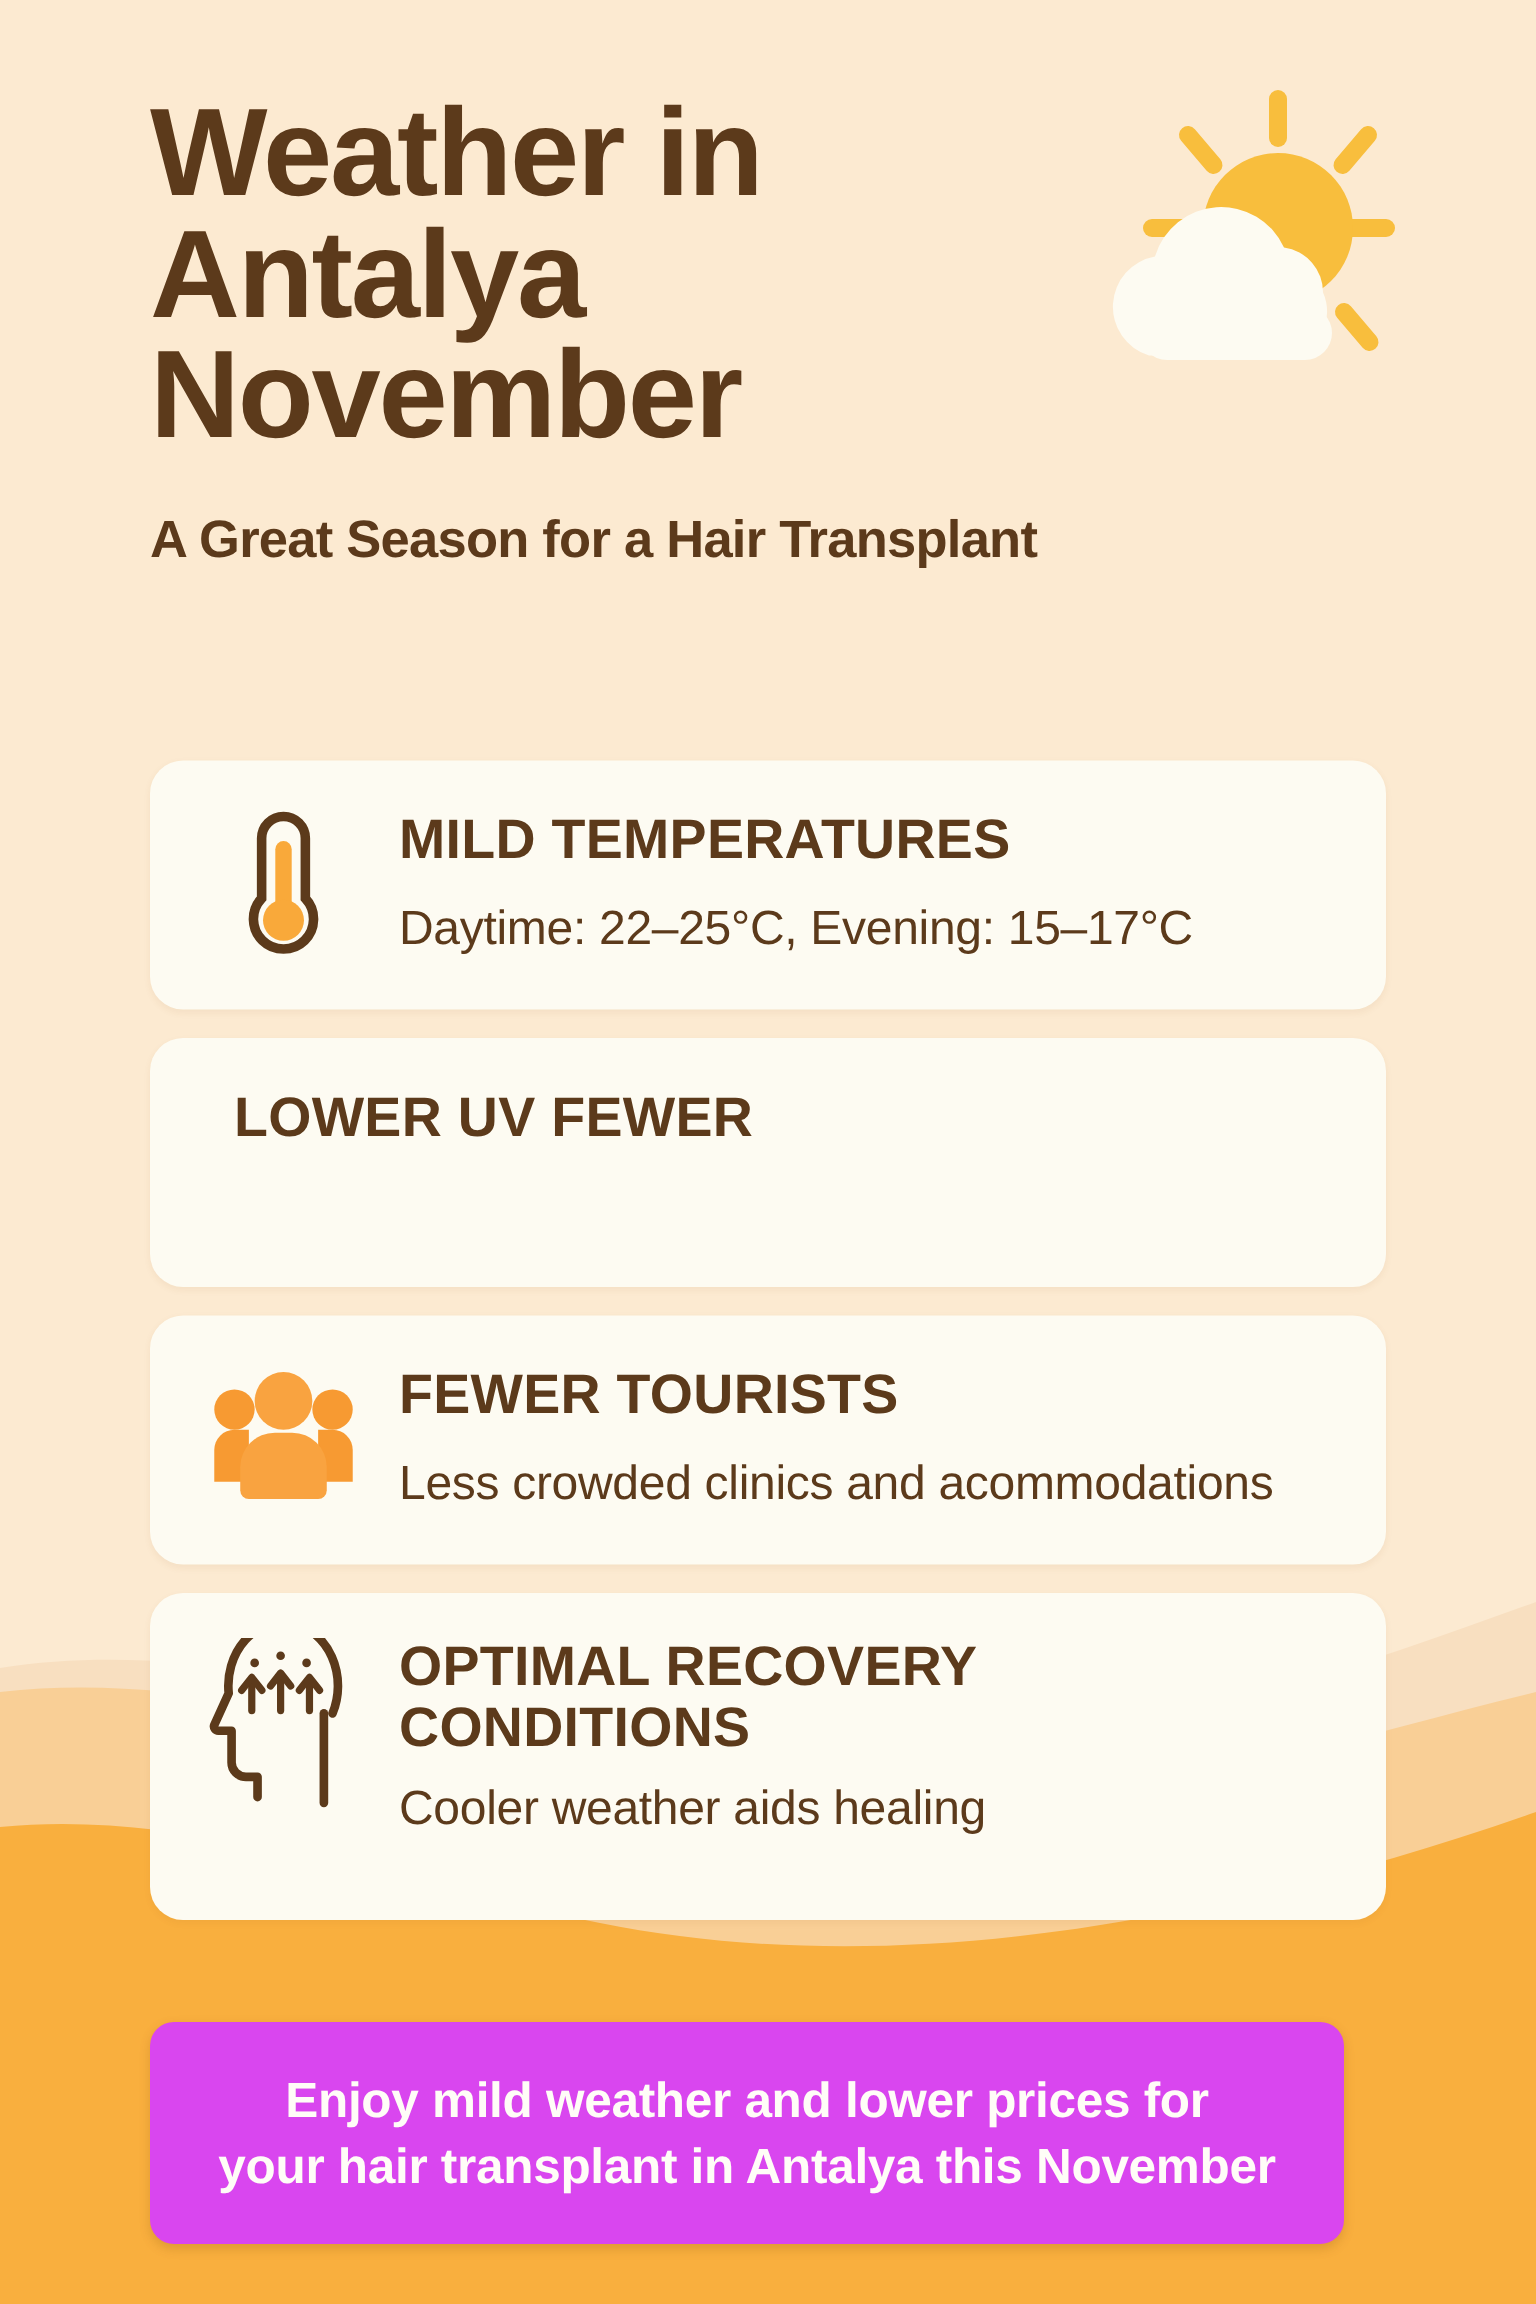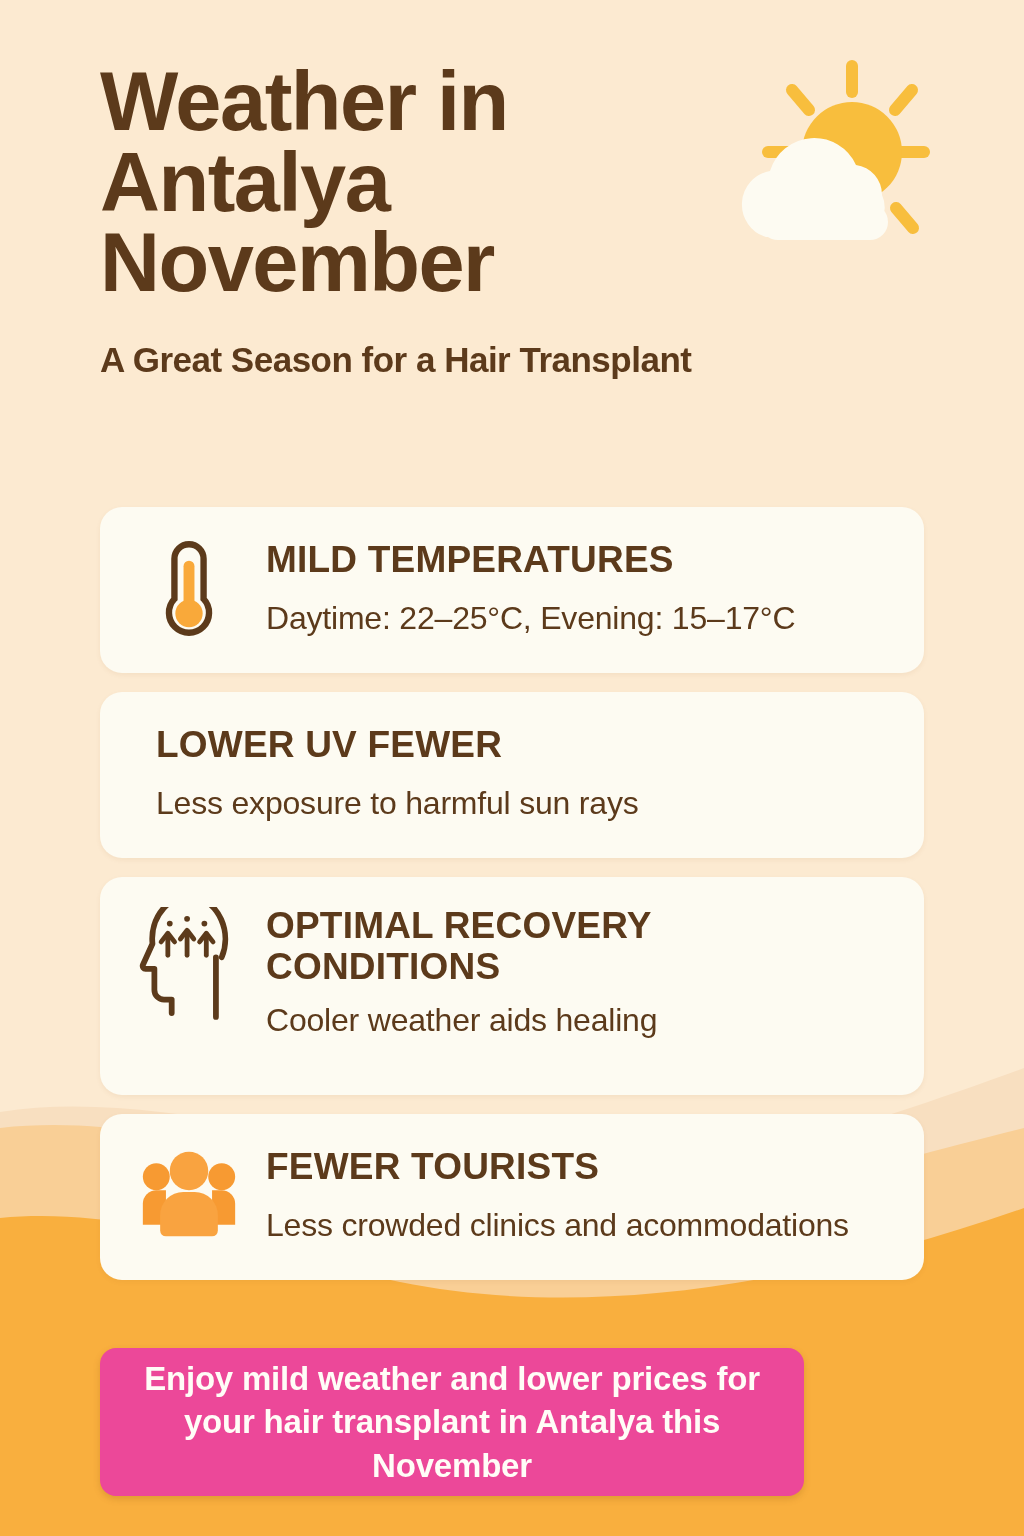--- a/index.html
+++ b/index.html
@@ -90,23 +90,23 @@
   .card--recovery{ min-height:218px; }
   .card--recovery .card-body { padding-top:2px; }
   .card--recovery .card-desc { margin-top:14px; }
   .card--temp .card-icon { align-items:flex-start; padding-top:4px; }
   .card--recovery .card-icon { align-items:flex-start; padding-top:4px; }
 
   
   .cta-banner {
     position:absolute;
     left:100px; bottom:40px;
-    width:704px;
+    width:796px;
     min-height:148px;
-    background:#ec4899;
+    background:#d946ef;
     border-radius:16px;
     z-index:3;
     display:flex;
     align-items:center;
     justify-content:center;
     box-shadow:0 3px 7px rgba(120,70,10,0.2);
   }
   .cta-text {
     color:#FFFDF7;
     font-size:33px;
@@ -161,21 +161,41 @@
     </div>
     <div class="card-body">
       <div class="card-title">MILD TEMPERATURES</div>
       <div class="card-desc">Daytime: 22–25°C, Evening: 15–17°C</div>
     </div>
   </div>
 
   <div class="card card--uv">
     <div class="card-body">
       <div class="card-title">LOWER UV FEWER</div>
-      <div class="card-desc">Less exposure to harmful sun rays</div>
+    </div>
+  </div>
+
+  <div class="card card--tourists">
+    <div class="card-icon">
+      <svg viewBox="0 0 104 90" width="100" height="88" aria-hidden="true">
+        <g fill="#F79A32">
+          <circle cx="18" cy="26" r="14"></circle>
+          <path d="M4,54 a14,14 0 0,1 14,-14 h10 v36 h-24 Z"></path>
+          <circle cx="86" cy="26" r="14"></circle>
+          <path d="M100,54 a14,14 0 0,0 -14,-14 h-10 v36 h24 Z"></path>
+        </g>
+        <g fill="#F9A340">
+          <circle cx="52" cy="20" r="20"></circle>
+          <path d="M22,66 a24,24 0 0,1 24,-24 h12 a24,24 0 0,1 24,24 v16 a6,6 0 0,1 -6,6 h-48 a6,6 0 0,1 -6,-6 Z"></path>
+        </g>
+      </svg>
+    </div>
+    <div class="card-body">
+      <div class="card-title">FEWER TOURISTS</div>
+      <div class="card-desc">Less crowded clinics and acommodations</div>
     </div>
   </div>
 
   <div class="card card--recovery">
     <div class="card-icon">
       <svg viewBox="0 0 104 118" width="100" height="114" aria-hidden="true">
         <path d="M86,52 a38,44 0 1,0 -72,-14 l-10,22 a3,3 0 0,0 3,4 h9 v22 a10,10 0 0,0 10,10 h8 v14" fill="none" stroke="#5C3A1B" stroke-width="6" stroke-linecap="round" stroke-linejoin="round"></path>
         <line x1="80" y1="52" x2="80" y2="114" stroke="#5C3A1B" stroke-width="6" stroke-linecap="round"></line>
         <g stroke="#5C3A1B" stroke-width="5" stroke-linecap="round">
           <line x1="30" y1="50" x2="30" y2="28"></line>
@@ -191,39 +211,18 @@
           <circle cx="68" cy="17" r="3"></circle>
         </g>
       </svg>
     </div>
     <div class="card-body">
       <div class="card-title">OPTIMAL RECOVERY CONDITIONS</div>
       <div class="card-desc">Cooler weather aids healing</div>
     </div>
   </div>
 
-  <div class="card card--tourists">
-    <div class="card-icon">
-      <svg viewBox="0 0 104 90" width="100" height="88" aria-hidden="true">
-        <g fill="#F79A32">
-          <circle cx="18" cy="26" r="14"></circle>
-          <path d="M4,54 a14,14 0 0,1 14,-14 h10 v36 h-24 Z"></path>
-          <circle cx="86" cy="26" r="14"></circle>
-          <path d="M100,54 a14,14 0 0,0 -14,-14 h-10 v36 h24 Z"></path>
-        </g>
-        <g fill="#F9A340">
-          <circle cx="52" cy="20" r="20"></circle>
-          <path d="M22,66 a24,24 0 0,1 24,-24 h12 a24,24 0 0,1 24,24 v16 a6,6 0 0,1 -6,6 h-48 a6,6 0 0,1 -6,-6 Z"></path>
-        </g>
-      </svg>
-    </div>
-    <div class="card-body">
-      <div class="card-title">FEWER TOURISTS</div>
-      <div class="card-desc">Less crowded clinics and acommodations</div>
-    </div>
-  </div>
-
 </div>
 
 <div class="cta-banner">
   <div class="cta-text">Enjoy mild weather and lower prices for
 your hair transplant in Antalya this November</div>
 </div>
 
 </body></html>

